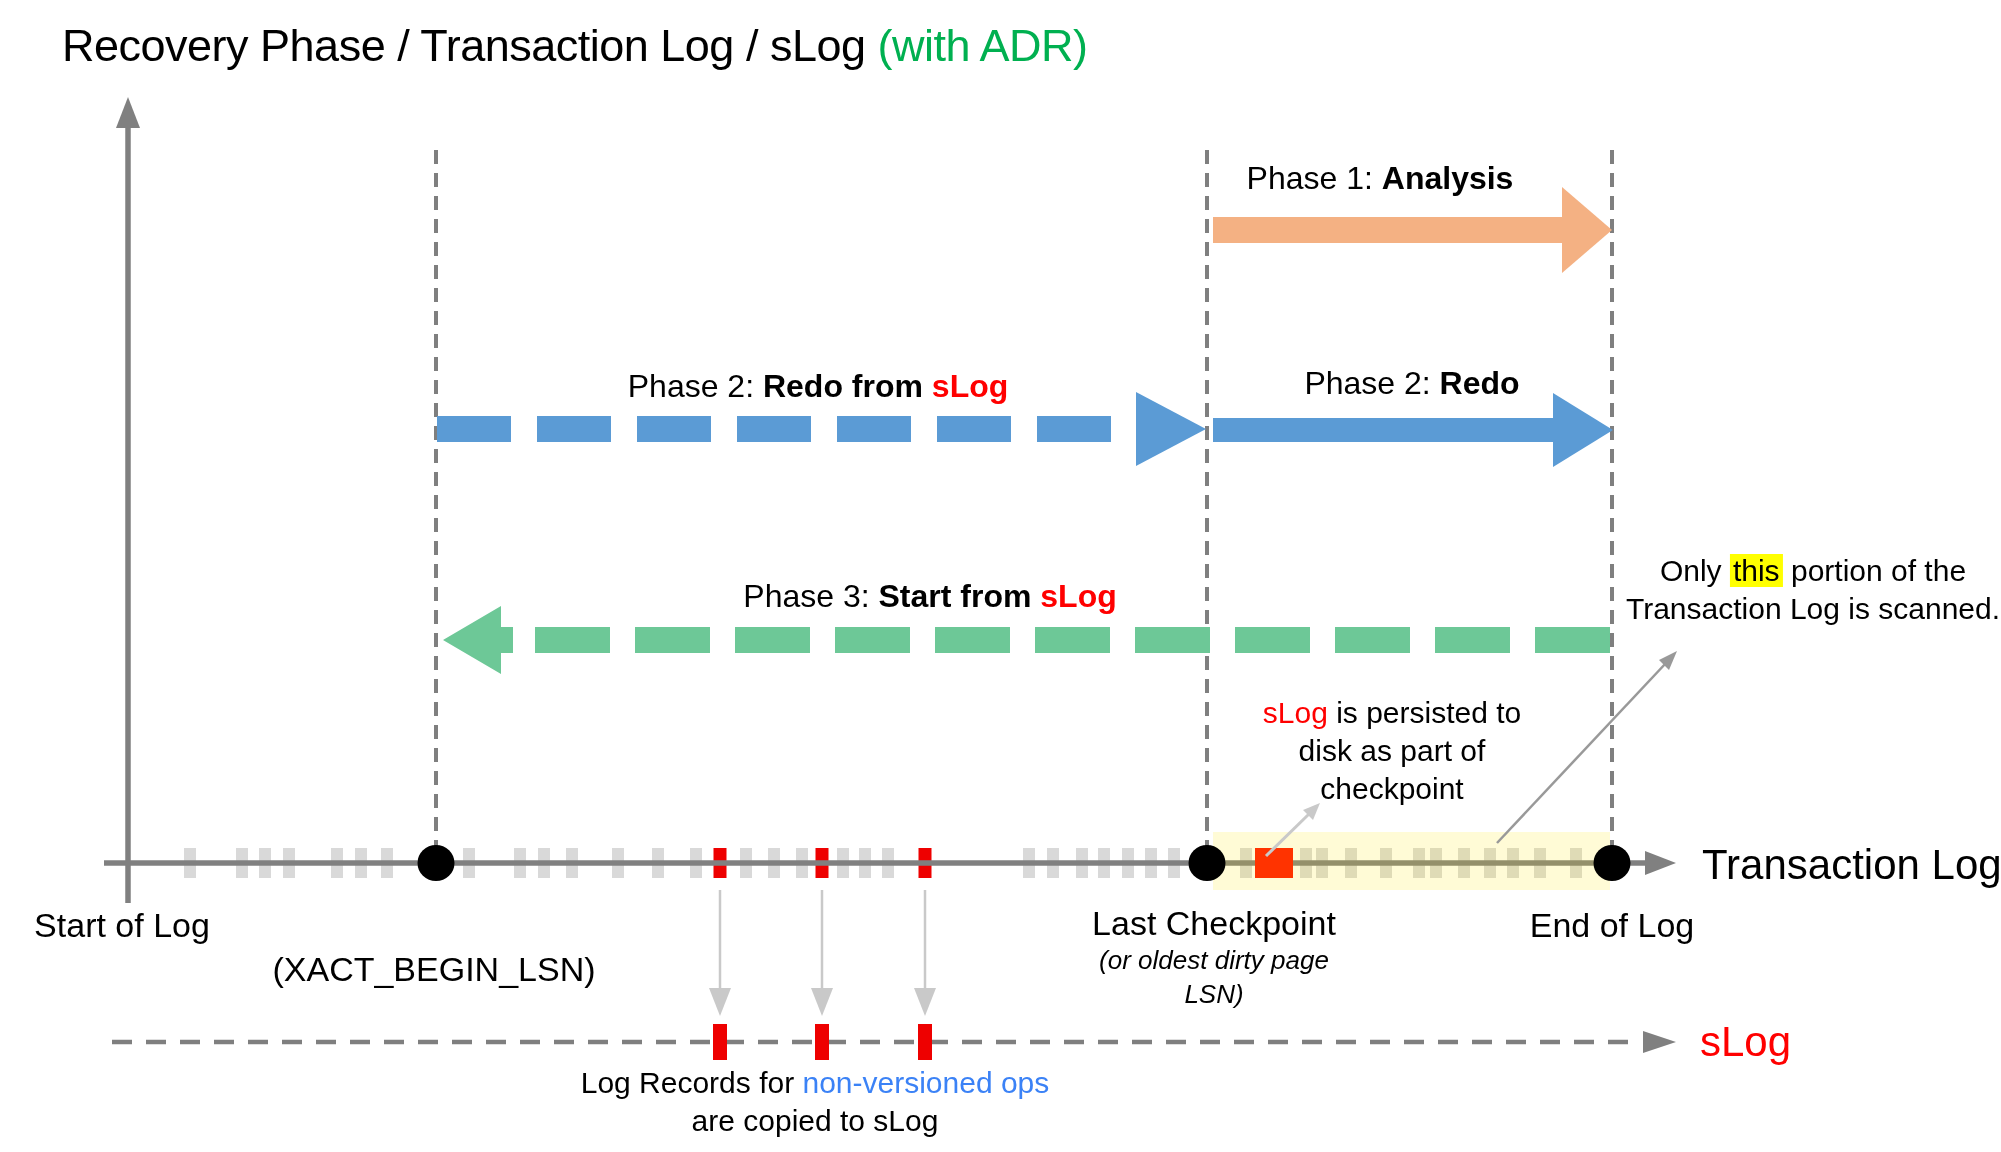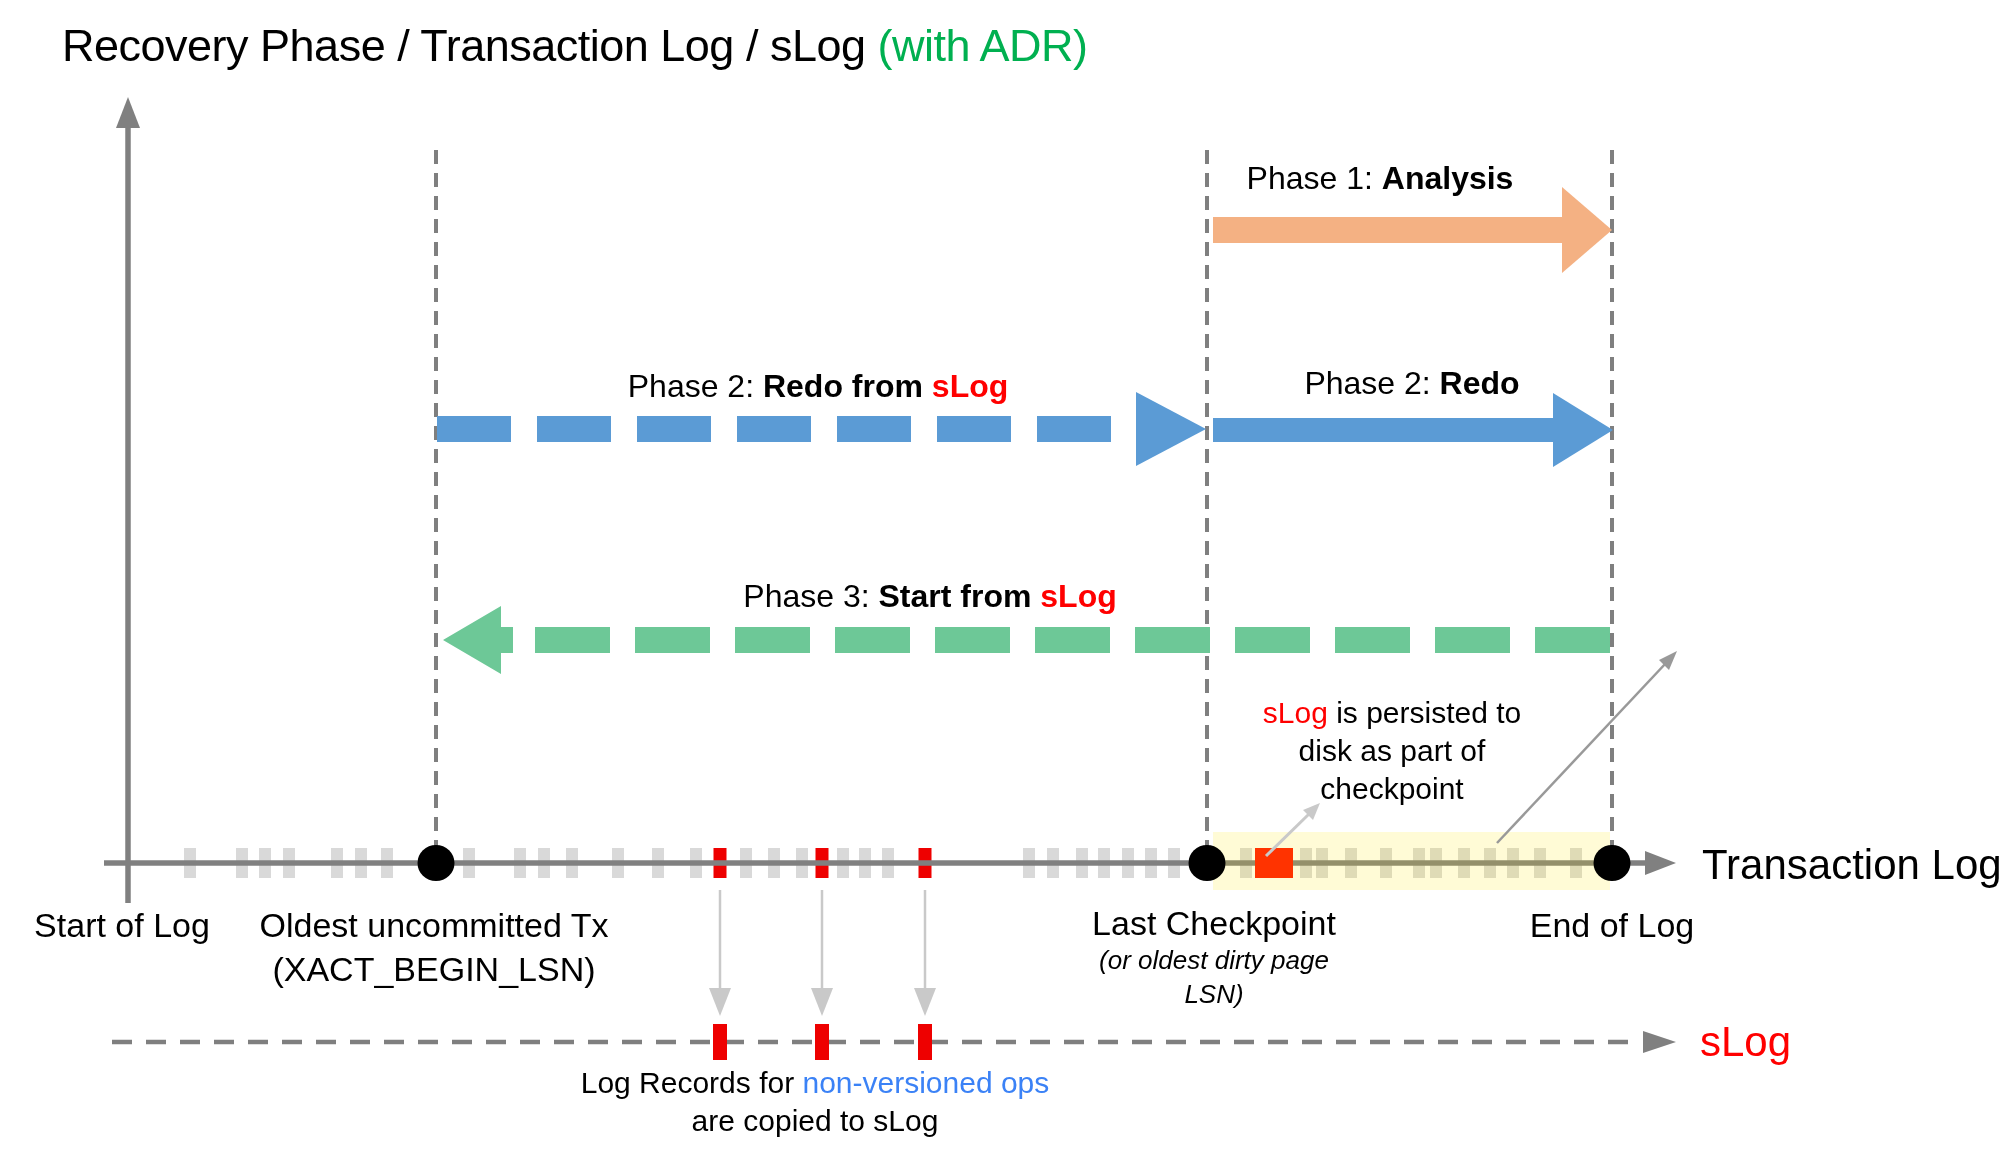--- a/index.html
+++ b/index.html
@@ -133,33 +133,37 @@
   </div>
 
   <div class="abs ctr phase-label" style="left:1412px;top:365px;">
     <span>Phase 2: </span><b>Redo</b>
   </div>
 
   <div class="abs ctr phase-label" style="left:930px;top:578px;">
     <span>Phase 3: </span><b>Start from </b><b class="red" style="color: rgb(255, 0, 0);">sLog</b>
   </div>
 
+  <div class="abs ctr note" style="left:1813px;top:552px;">
+    <span>Only </span><span class="hl" style="background: rgb(255, 255, 0);">this</span><span> portion of the</span><br>
+    <span>Transaction Log is scanned.</span>
+  </div>
 
   <div class="abs ctr note" style="left:1392px;top:694px;">
     <span class="red" style="color: rgb(255, 0, 0);">sLog</span><span> is persisted to</span><br>
     <span>disk as part of</span><br>
     <span>checkpoint</span>
   </div>
 
   <div class="abs ctr axis-label" style="left:122px;top:903px;">
     <span>Start of Log</span>
   </div>
 
   <div class="abs ctr axis-label" style="left:434px;top:903px;">
-    <span>Oldest uncommitted Tx</span><br>
+    <br>
     <span>(XACT_BEGIN_LSN)</span>
   </div>
 
   <div class="abs ctr" style="left:1214px;top:903px;">
     <div class="axis-label" style="line-height:40px;">Last Checkpoint</div>
     <div class="axis-sub">(or oldest dirty page</div>
     <div class="axis-sub">LSN)</div>
   </div>
 
   <div class="abs ctr axis-label" style="left:1612px;top:903px;">

